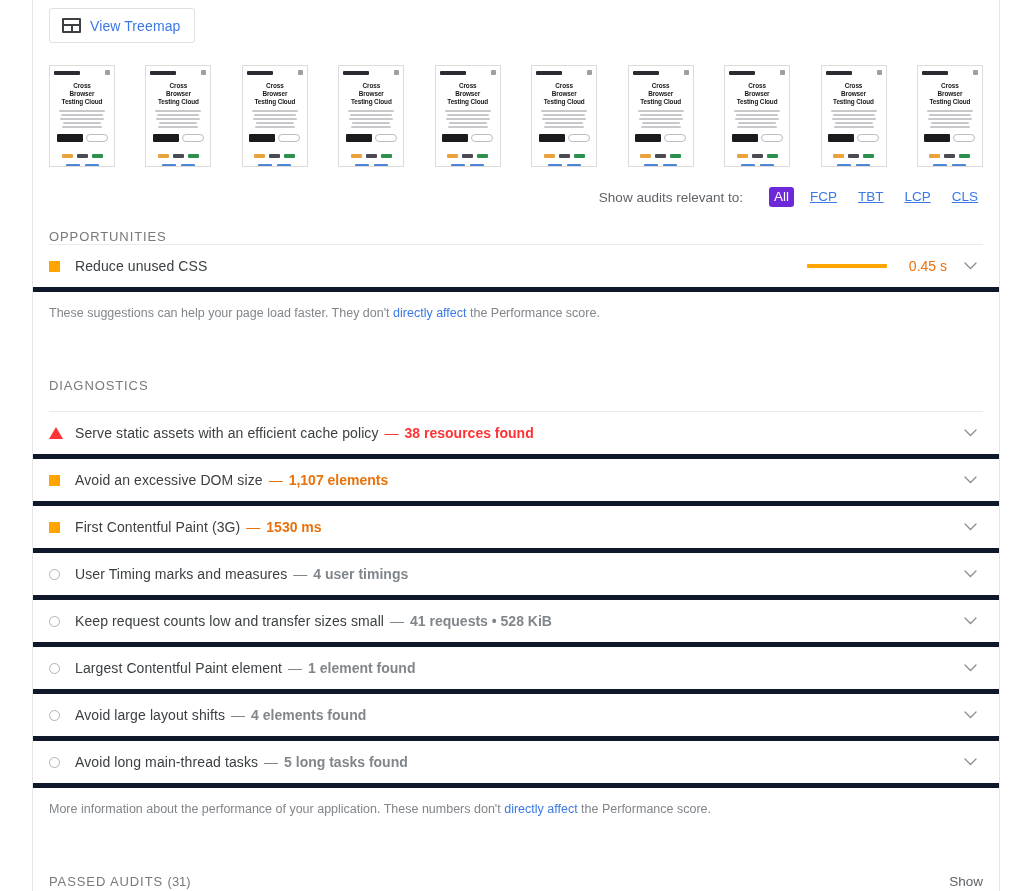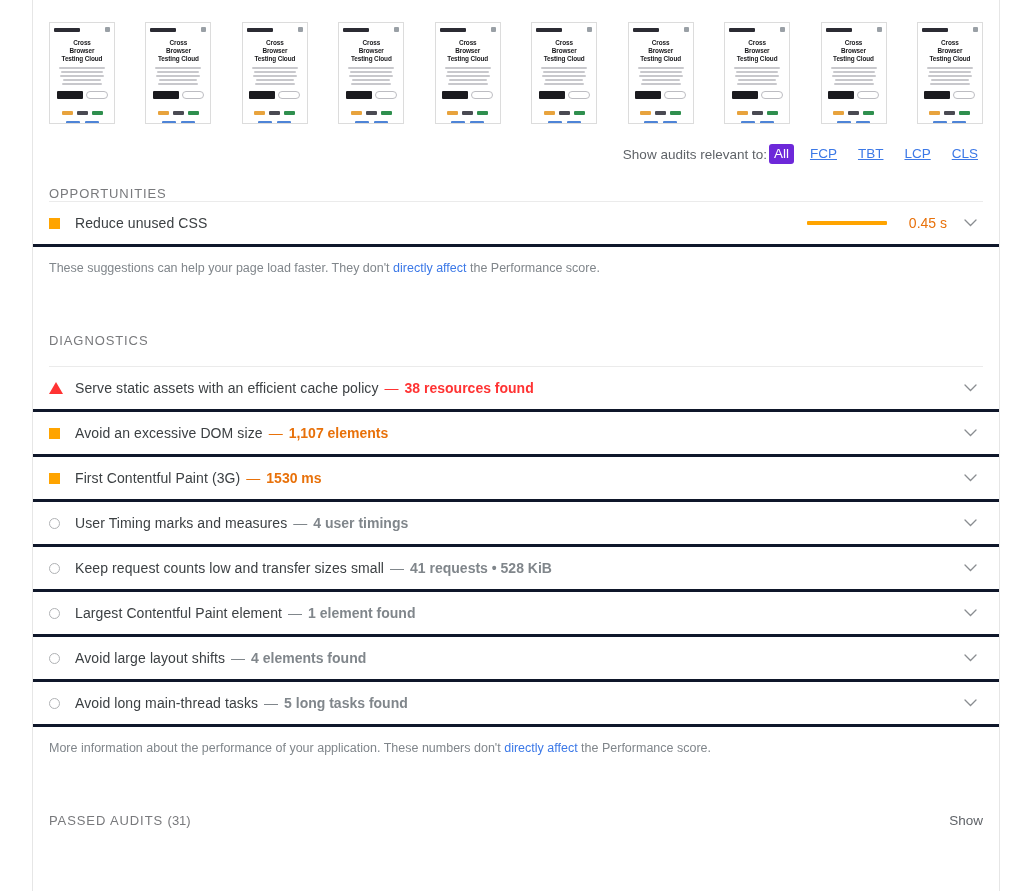--- a/index.html
+++ b/index.html
@@ -56,21 +56,21 @@
   .shot .bdark { width: 26px; height: 8px; background: #1b1b1f; border-radius: 1px; }
   .shot .blight { width: 22px; height: 8px; background: #fff; border: 1px solid #bdbdc2; border-radius: 4px; }
   .shot .trust { margin-top: 7px; width: 42px; height: 2px; background: #d2d2d6; border-radius:1px; }
   .shot .logos { margin-top: 5px; display: flex; gap: 4px; align-items: center; }
   .shot .logos i { display:block; height: 4px; border-radius: 1px; }
   .shot .footer { margin-top: 6px; display:flex; gap:5px; }
   .shot .footer i { display:block; width: 14px; height: 4px; background: #2f6fd0; border-radius: 1px; opacity:.85; }
 
   
   .filter-row {
-    display: flex; align-items: center; justify-content: flex-end; gap: 2px;
+    display: flex; align-items: center; justify-content: flex-end; gap: 26px;
     padding: 20px 16px 0 16px;
   }
   .filter-label { font-size: 13.5px; color: #5f6368; }
   .chip {
     font-size: 13.5px; color: #3b78e7; text-decoration: underline;
     padding: 2px 5px; border-radius: 3px; cursor: pointer; line-height: 16px;
   }
   .chip.active { background: #6d28d9; color: #fff; text-decoration: none; font-weight: 500; }
 
   
@@ -80,21 +80,21 @@
   }
   .col-head {
     display: flex; justify-content: space-between; align-items: center;
     padding: 19px 16px 10px 16px; font-size: 13px; color: #9aa0a6;
   }
   .hr { height: 1px; background: #ebebeb; margin: 0 16px; }
 
   
   .audit {
     display: flex; align-items: center; gap: 0;
-    padding: 13px 16px; border-bottom: 3px solid #0f172a;
+    padding: 13px 16px; border-bottom: 5px solid #0f172a;
     cursor: pointer; min-height: 42px;
   }
   .audit .icon { width: 26px; flex: 0 0 26px; display:flex; align-items:center; }
   .sq { width: 11px; height: 11px; background: #ffa400; display:inline-block; }
   .tri { width: 0; height: 0; border-left: 7px solid transparent; border-right: 7px solid transparent;
          border-bottom: 12px solid #f33; display:inline-block; }
   .circ { width: 11px; height: 11px; border: 1.5px solid #b0b2b5; border-radius: 50%; display:inline-block; }
   .audit .title { font-size: 14px; color: #3c4043; letter-spacing: .1px; }
   .audit .sep { font-size: 14px; margin: 0 6px; }
   .audit .val { font-size: 14px; font-weight: bold; }
@@ -122,20 +122,30 @@
   .passed-row .t { font-size: 13px; color: #78797c; letter-spacing: .9px; }
   .passed-row .t .cnt { letter-spacing: 0; }
   .passed-row .show { font-size: 13.5px; color: #5f6368; cursor: pointer; }
 </style>
 </head>
 <body>
 
 <div class="page">
   <div class="report">
 
+    <div class="treemap-wrap">
+      <div class="treemap-btn">
+        <span class="tm-icon">
+          <span class="o"></span>
+            <span class="h"></span>
+            <span class="v"></span>
+        </span>
+        <span class="lbl">View Treemap</span>
+      </div>
+    </div>
 
     <div class="filmstrip" id="filmstrip">
         <div class="shot">
           <div class="navbar">
             <span class="brand"></span>
             <span class="burger"></span>
           </div>
           <div class="hl">
             <div>Cross</div>
             <div>Browser</div>

